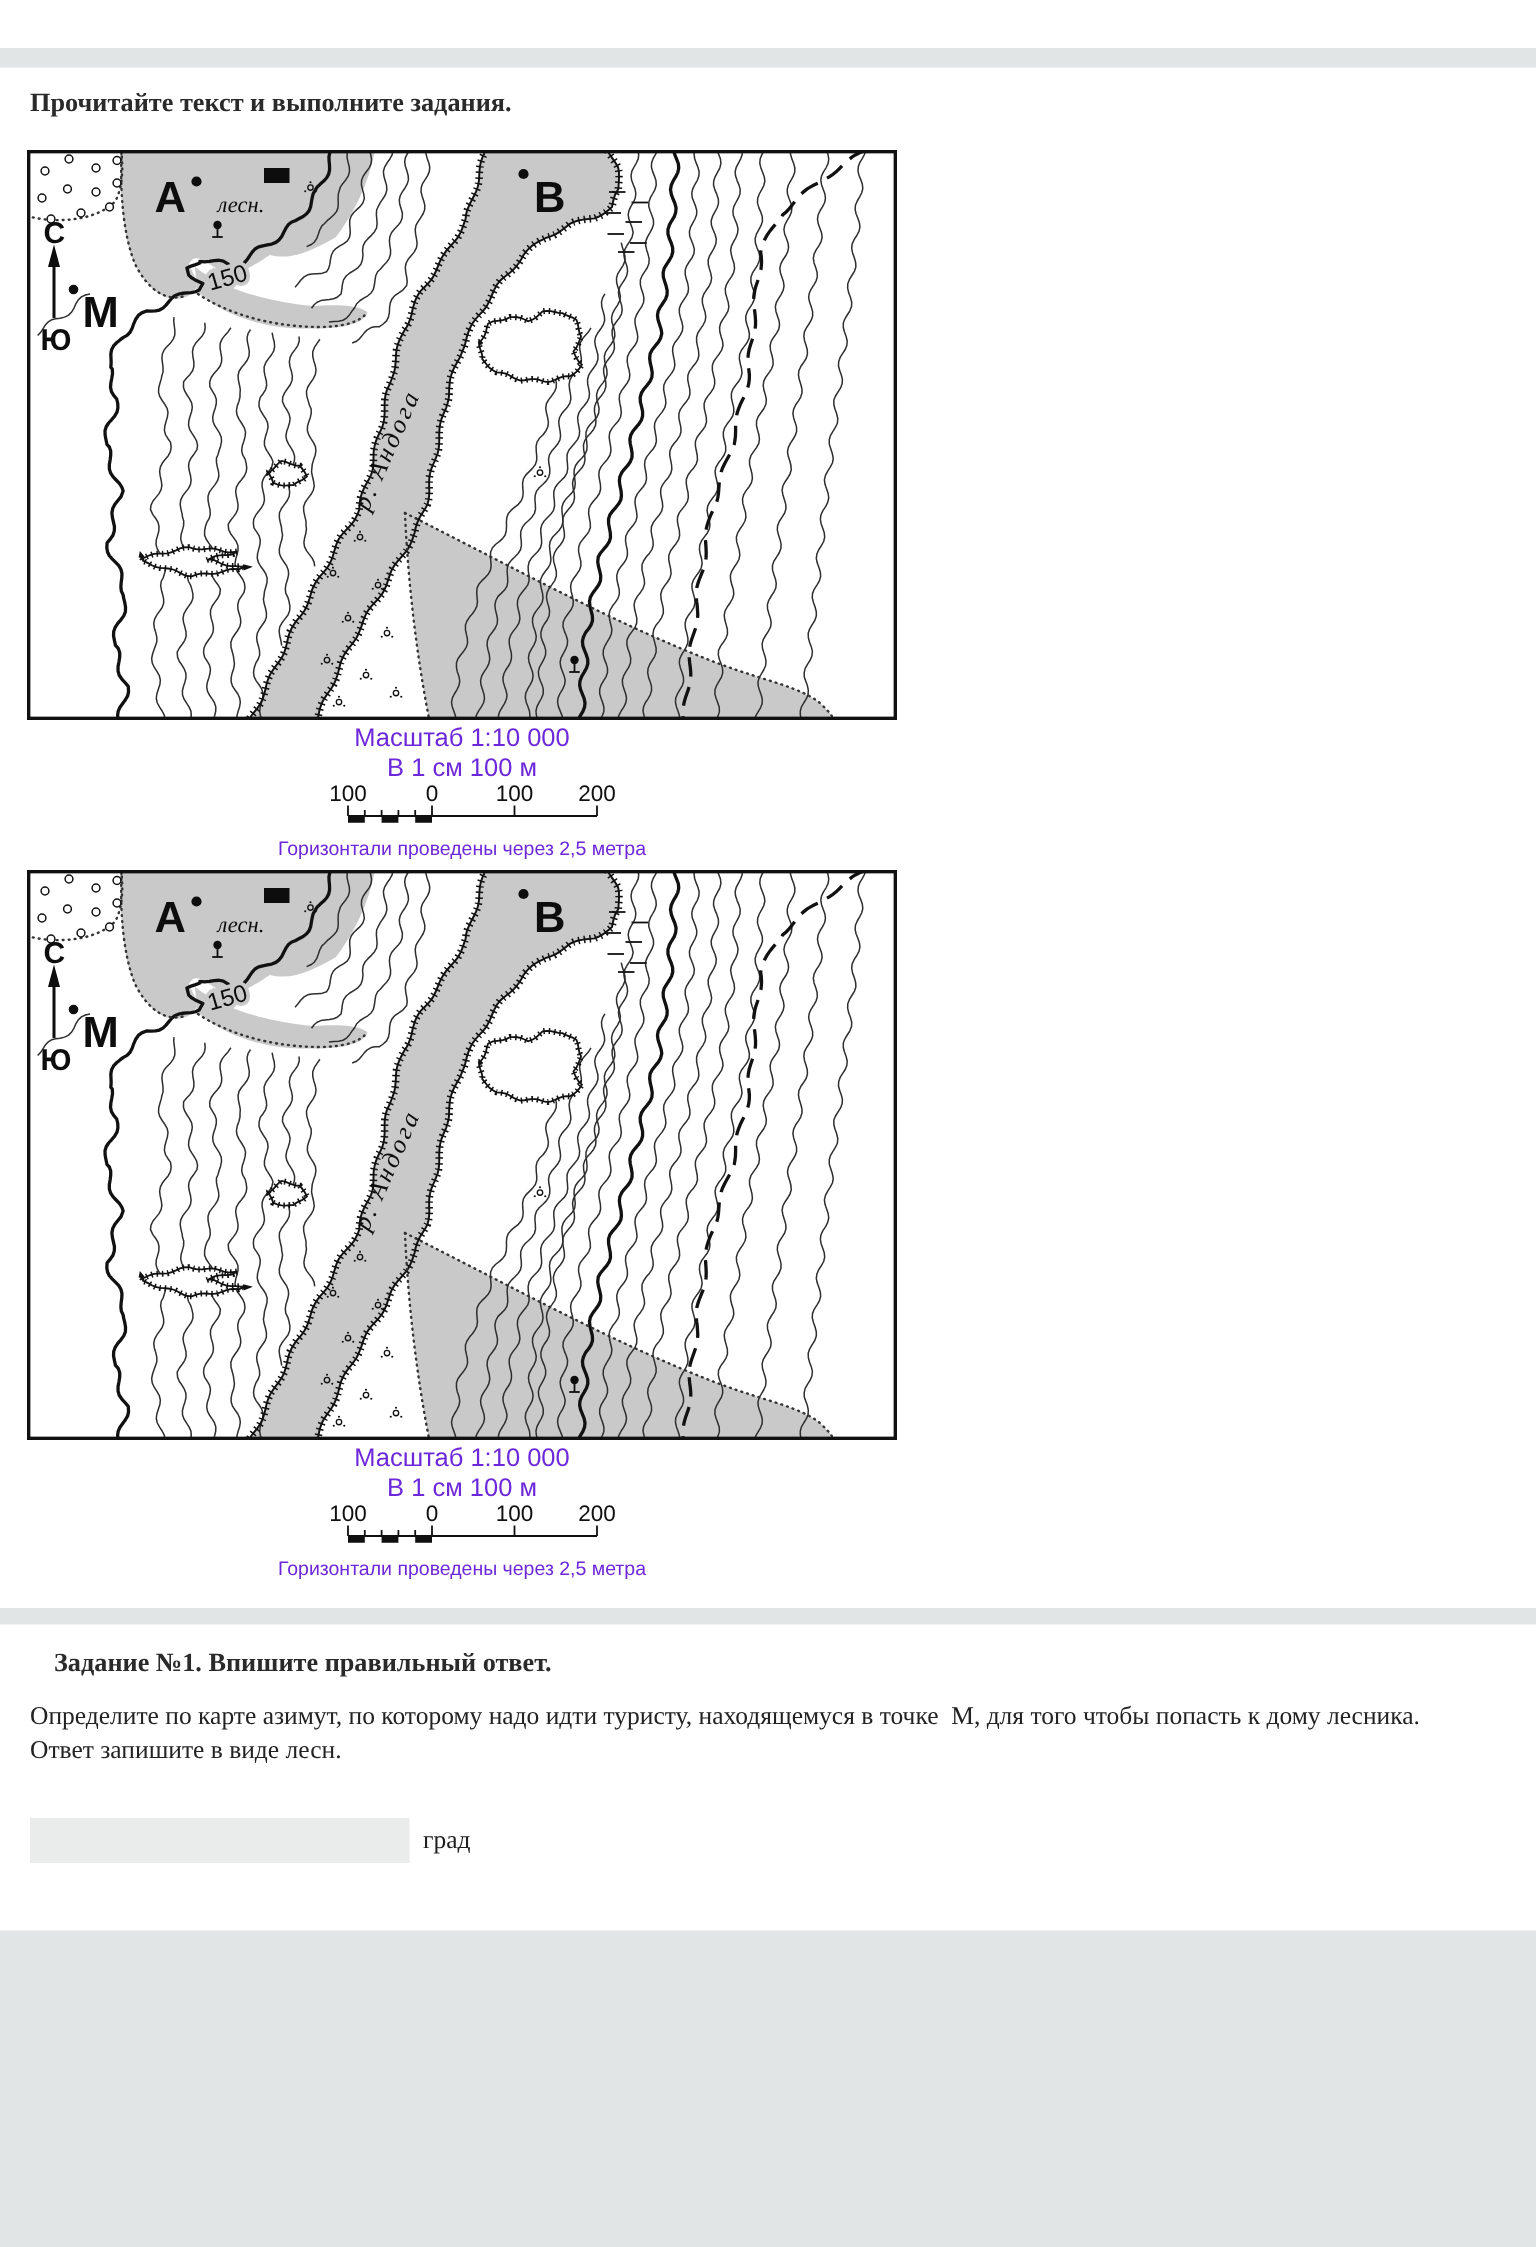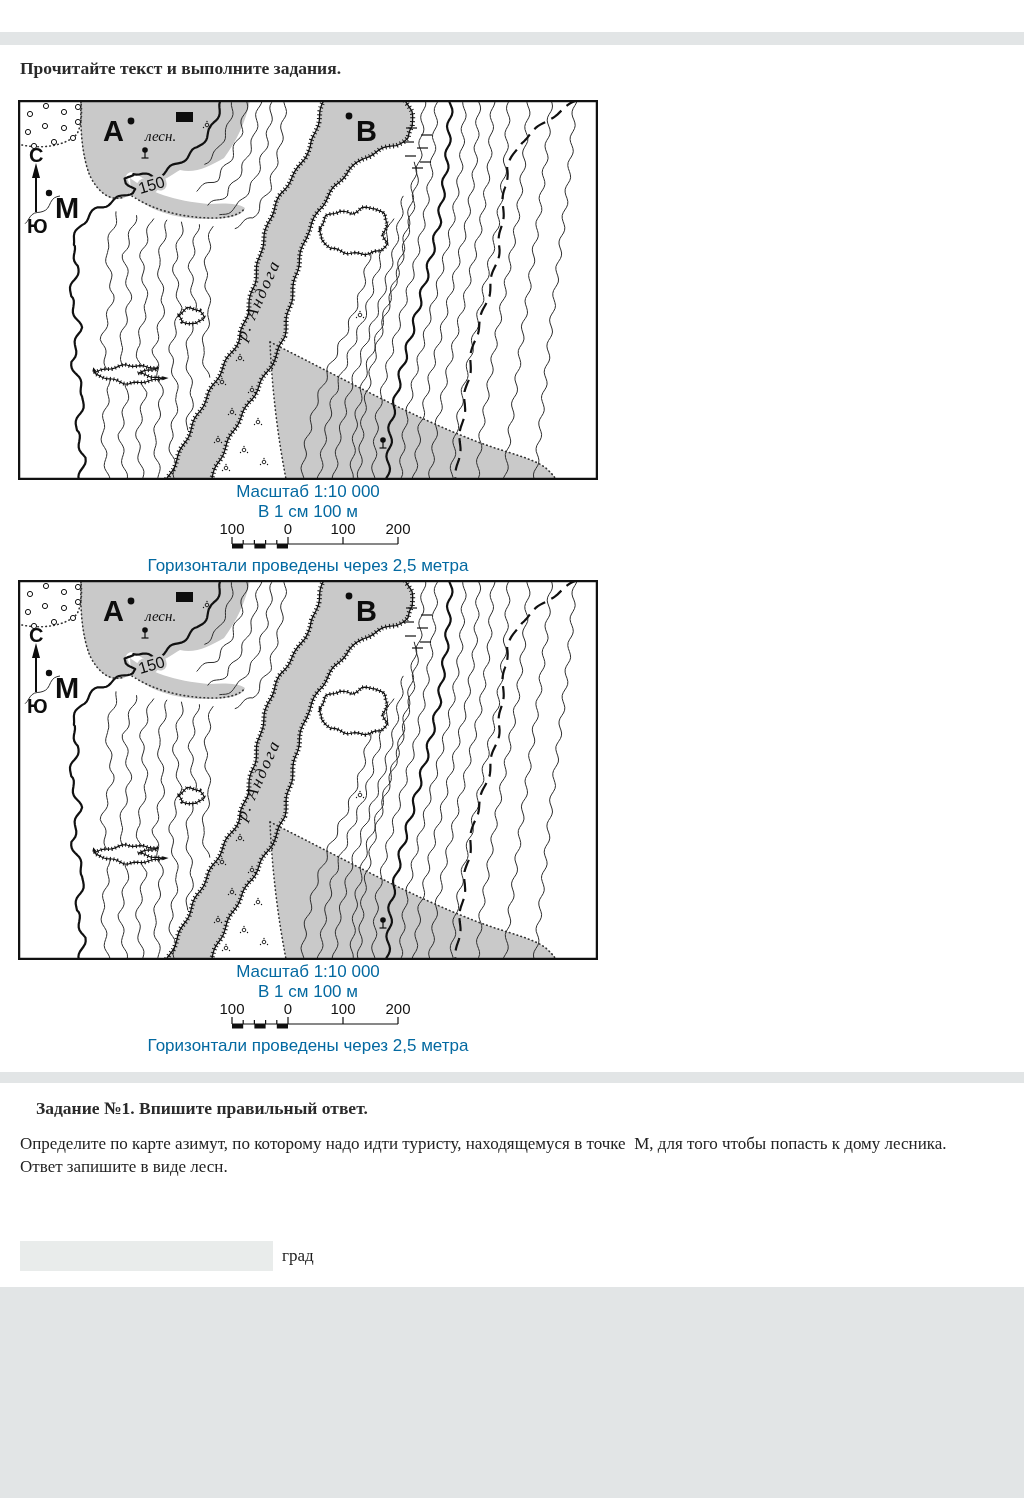--- a/index.html
+++ b/index.html
@@ -6,31 +6,31 @@
   .page{position:relative;width:1024px;height:1498px;background:#fff;overflow:hidden;
         font-family:"Liberation Serif",serif;color:#222;margin-top:32px;}
   .strip{position:absolute;left:0;width:1024px;background:#e2e5e6;}
   .strip.top{top:0;height:13px;}
   .strip.divider{top:1040px;height:11px;}
   .strip.footer{top:1255px;height:243px;}
   .instruction{position:absolute;left:20px;top:26px;font-size:17.5px;font-weight:bold;color:#2a2a2a;}
   .map-box{position:absolute;left:18px;width:580px;height:380px;}
   #map1-box{top:68px;} #map2-box{top:548px;}
   .topo-svg{display:block;background:#fff;}
-  .scale-block{position:absolute;left:18px;width:580px;text-align:center;color:#0369a1;
+  .scale-block{position:absolute;left:18px;width:580px;text-align:center;color:#6d28d9;
                font-family:"Liberation Sans",sans-serif;}
   #scale1{top:450px;} #scale2{top:930px;}
   .scale-line{font-size:17px;line-height:20px;}
-  .scale-note{font-size:17px;line-height:20px;}
+  .scale-note{font-size:13px;line-height:20px;}
   .scalebar{display:block;margin:0 auto;}
   .task-header{position:absolute;left:36px;top:1066px;font-size:17.5px;font-weight:bold;color:#2a2a2a;}
   .task-body{position:absolute;left:20px;top:1100px;width:985px;font-size:17px;line-height:23px;}
   .task-question{text-align:justify;margin:0;}
   .task-note{margin:0;}
-  .answer-row{position:absolute;left:20px;top:1209px;height:30px;}
+  .answer-row{position:absolute;left:20px;top:1180px;height:30px;}
   .answer-input{width:253px;height:30px;background:#e9eceb;border:none;outline:none;
                 font-size:16px;padding:0 8px;box-sizing:border-box;vertical-align:middle;
                 font-family:"Liberation Serif",serif;}
   .unit{font-size:17px;margin-left:5px;vertical-align:middle;color:#1c1c1c;}
   
   .mlab{font-family:"Liberation Sans",sans-serif;font-weight:bold;fill:#0d0d0d;}
   .point{font-size:29px;}
   .ns{font-size:20px;}
   .m150{font-family:"Liberation Sans",sans-serif;font-size:16px;fill:#0d0d0d;
         paint-order:stroke;stroke:#c9c9c9;stroke-width:5px;}

